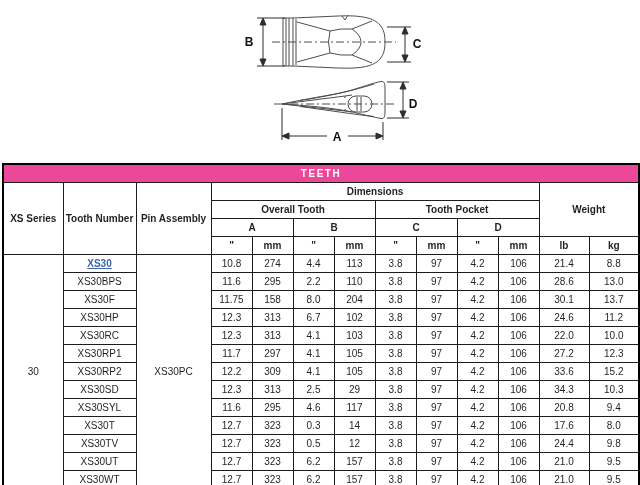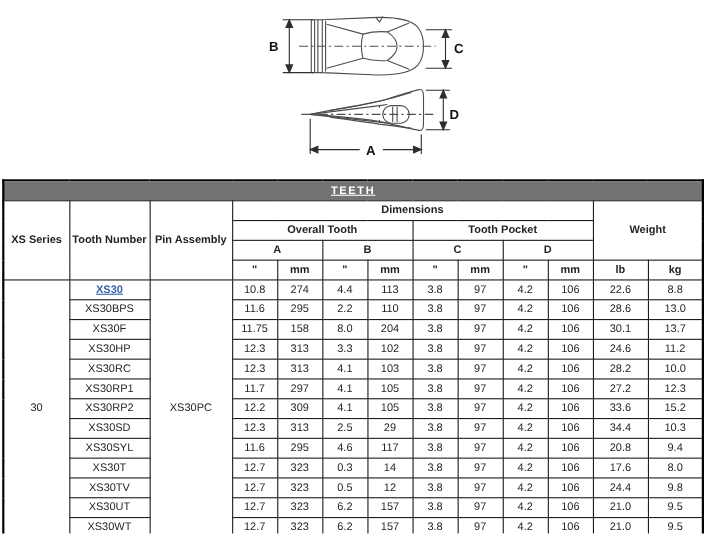--- a/index.html
+++ b/index.html
@@ -18,23 +18,23 @@
   }
   table.spec th, table.spec td{
     border:1px solid #1c1c1c;
     text-align:center;vertical-align:middle;
     font-size:10px;line-height:1;
     height:15px;padding:1px 1px;
     overflow:hidden;white-space:nowrap;
   }
   table.spec th{font-weight:bold;}
   th.banner{
-    background:#737373;color:#ffffff;
+    background:#ec4899;color:#ffffff;
     font-size:12.5px;letter-spacing:1.5px;
-    height:16px;border:1px solid #0d0d0d;text-decoration:underline;
+    height:16px;border:1px solid #0d0d0d;
   }
   td.series-cell, td.pin-cell{font-size:10px;}
   .part-link{
     color:#3d63ae;font-weight:bold;text-decoration:underline;cursor:pointer;margin-top:24px;
   }
 </style>
 </head>
 <body>
 
 <div class="diagram-area">
@@ -181,21 +181,21 @@
         <td class="part-cell"><span class="part-link">XS30</span></td>
         <td rowspan="13" class="pin-cell">XS30PC</td>
         <td>10.8</td>
         <td>274</td>
         <td>4.4</td>
         <td>113</td>
         <td>3.8</td>
         <td>97</td>
         <td>4.2</td>
         <td>106</td>
-        <td>22.6</td>
+        <td>21.4</td>
         <td>8.8</td>
       </tr>
       <tr>
         <td class="part-cell">XS30BPS</td>
         <td>11.6</td>
         <td>295</td>
         <td>2.2</td>
         <td>110</td>
         <td>3.8</td>
         <td>97</td>
@@ -214,40 +214,40 @@
         <td>97</td>
         <td>4.2</td>
         <td>106</td>
         <td>30.1</td>
         <td>13.7</td>
       </tr>
       <tr>
         <td class="part-cell">XS30HP</td>
         <td>12.3</td>
         <td>313</td>
-        <td>3.3</td>
+        <td>6.7</td>
         <td>102</td>
         <td>3.8</td>
         <td>97</td>
         <td>4.2</td>
         <td>106</td>
         <td>24.6</td>
         <td>11.2</td>
       </tr>
       <tr>
         <td class="part-cell">XS30RC</td>
         <td>12.3</td>
         <td>313</td>
         <td>4.1</td>
         <td>103</td>
         <td>3.8</td>
         <td>97</td>
         <td>4.2</td>
         <td>106</td>
-        <td>28.2</td>
+        <td>22.0</td>
         <td>10.0</td>
       </tr>
       <tr>
         <td class="part-cell">XS30RP1</td>
         <td>11.7</td>
         <td>297</td>
         <td>4.1</td>
         <td>105</td>
         <td>3.8</td>
         <td>97</td>
@@ -272,21 +272,21 @@
       <tr>
         <td class="part-cell">XS30SD</td>
         <td>12.3</td>
         <td>313</td>
         <td>2.5</td>
         <td>29</td>
         <td>3.8</td>
         <td>97</td>
         <td>4.2</td>
         <td>106</td>
-        <td>34.4</td>
+        <td>34.3</td>
         <td>10.3</td>
       </tr>
       <tr>
         <td class="part-cell">XS30SYL</td>
         <td>11.6</td>
         <td>295</td>
         <td>4.6</td>
         <td>117</td>
         <td>3.8</td>
         <td>97</td>

